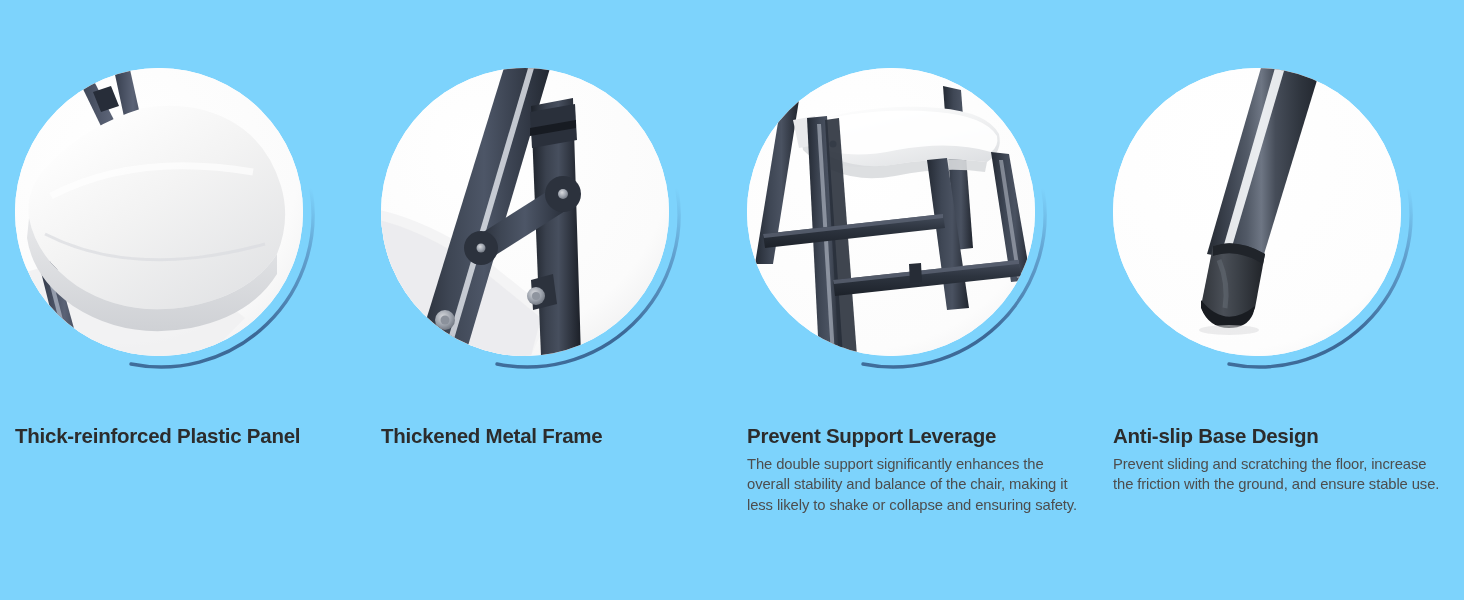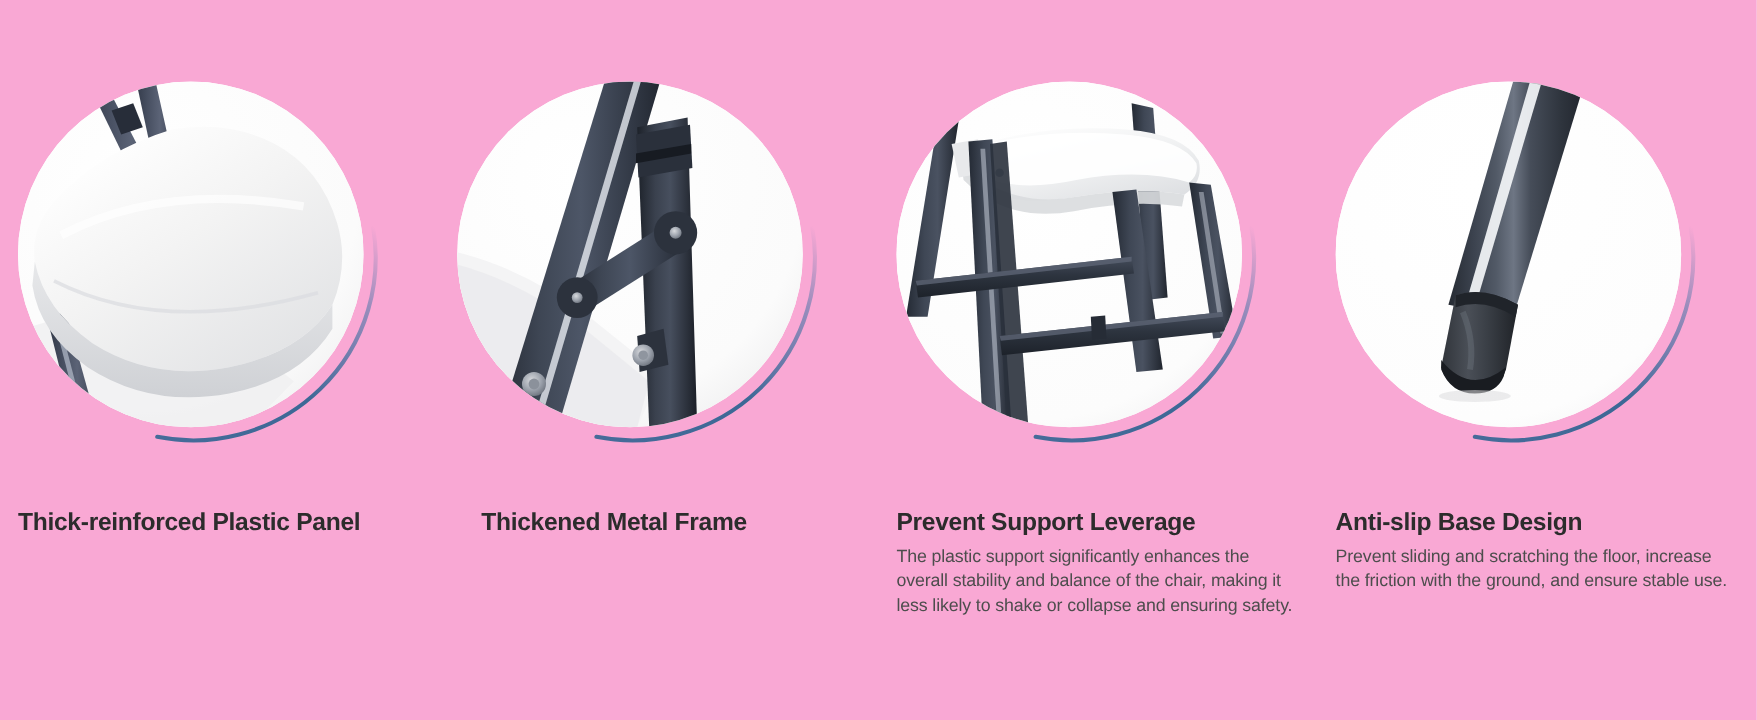--- a/index.html
+++ b/index.html
@@ -11,21 +11,21 @@
     height: 600px;
     background: #faf8f4;
     font-family: "Liberation Sans", sans-serif;
     overflow: hidden;
   }
 
   .infographic {
     position: relative;
     width: 1464px;
     height: 600px;
-    background: #f9a8d4;
+    background: #7dd3fc;
   }
 
   
   .features {
     position: absolute;
     inset: 0;
     display: flex;
     flex-direction: row;
   }
   .feature {
@@ -90,21 +90,21 @@
     margin: 0;
     font-size: 14.8px;
     font-weight: normal;
     color: #4d4d4d;
     line-height: 20.5px;
     letter-spacing: -0.1px;
   }
 
   
   .feature:nth-child(1) .copy { width: 330px; }
-  .feature:nth-child(2) .copy { width: 340px; margin-left: 20px; }
+  .feature:nth-child(2) .copy { width: 340px; }
   .feature:nth-child(3) .copy { width: 340px; }
   .feature:nth-child(4) .copy { width: 330px; }
 </style>
 </head>
 <body>
 
 <div class="infographic">
   <div class="features">
 
     <div class="feature">
@@ -320,21 +320,21 @@
 
             <path d="M 86 212 L 272 192 L 274 208 L 88 228 Z" fill="url(#p3bar)"></path>
             <path d="M 86 212 L 272 192 L 272 196 L 87 216 Z" fill="#5c6474" opacity="0.8"></path>
 
             <path d="M 162 196 L 174 195 L 175 214 L 163 215 Z" fill="#262c36"></path>
           </svg>
         </div>
       </div>
       <div class="copy">
         <h3 class="feature-title">Prevent Support Leverage</h3>
-        <p class="feature-desc">The plastic support significantly enhances the overall stability and balance of the chair, making it less likely to shake or collapse and ensuring safety.</p>
+        <p class="feature-desc">The double support significantly enhances the overall stability and balance of the chair, making it less likely to shake or collapse and ensuring safety.</p>
       </div>
     </div>
 
     <div class="feature">
       <div class="medallion">
         <svg class="arc-ring" width="304" height="304" viewBox="0 0 304 304">
           <defs>
             <linearGradient id="arcg4" x1="1" y1="0" x2="0.1" y2="1">
               <stop offset="0" stop-color="#4a76a8" stop-opacity="0"></stop>
               <stop offset="0.22" stop-color="#4a76a8" stop-opacity="0.55"></stop>

